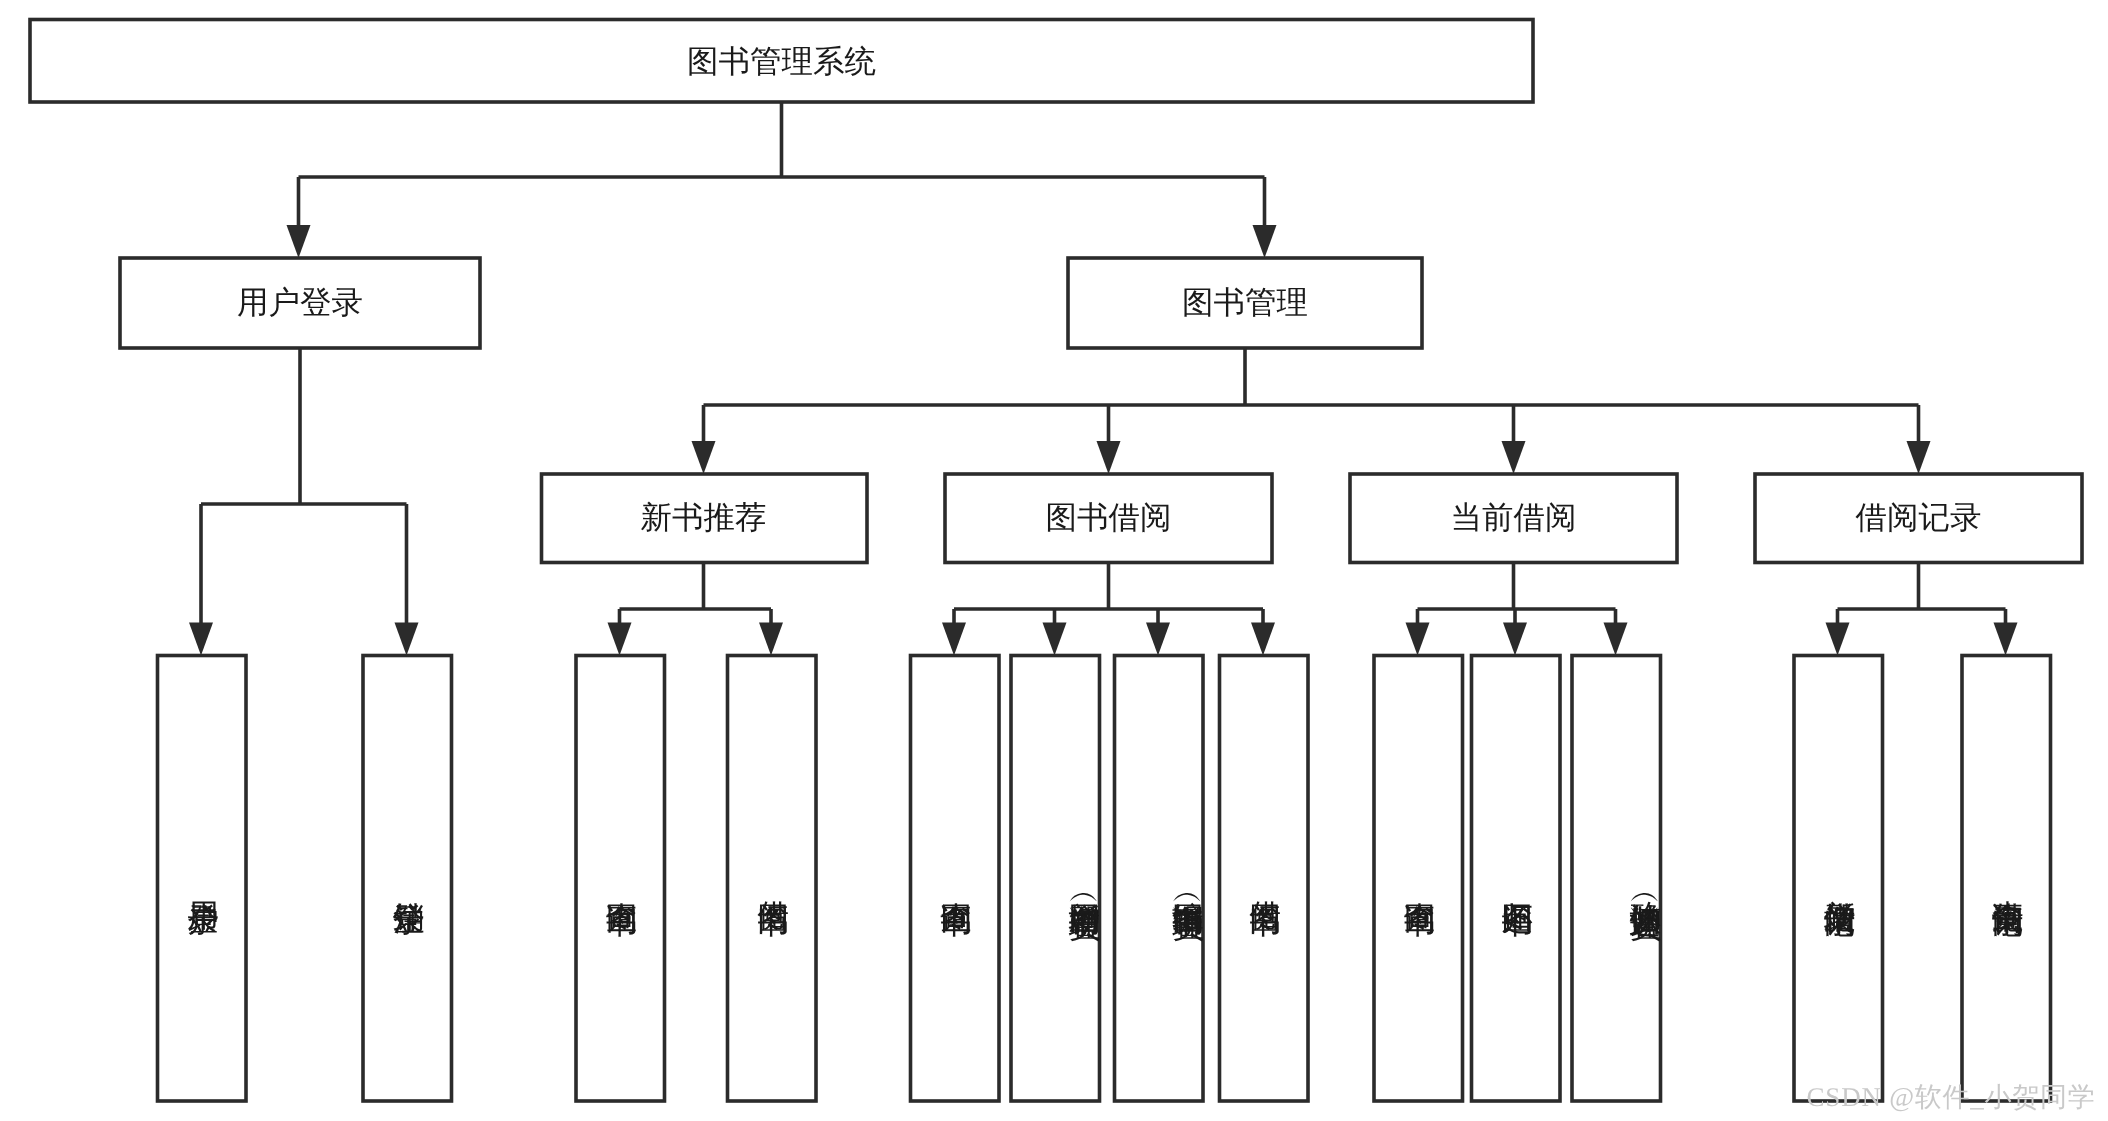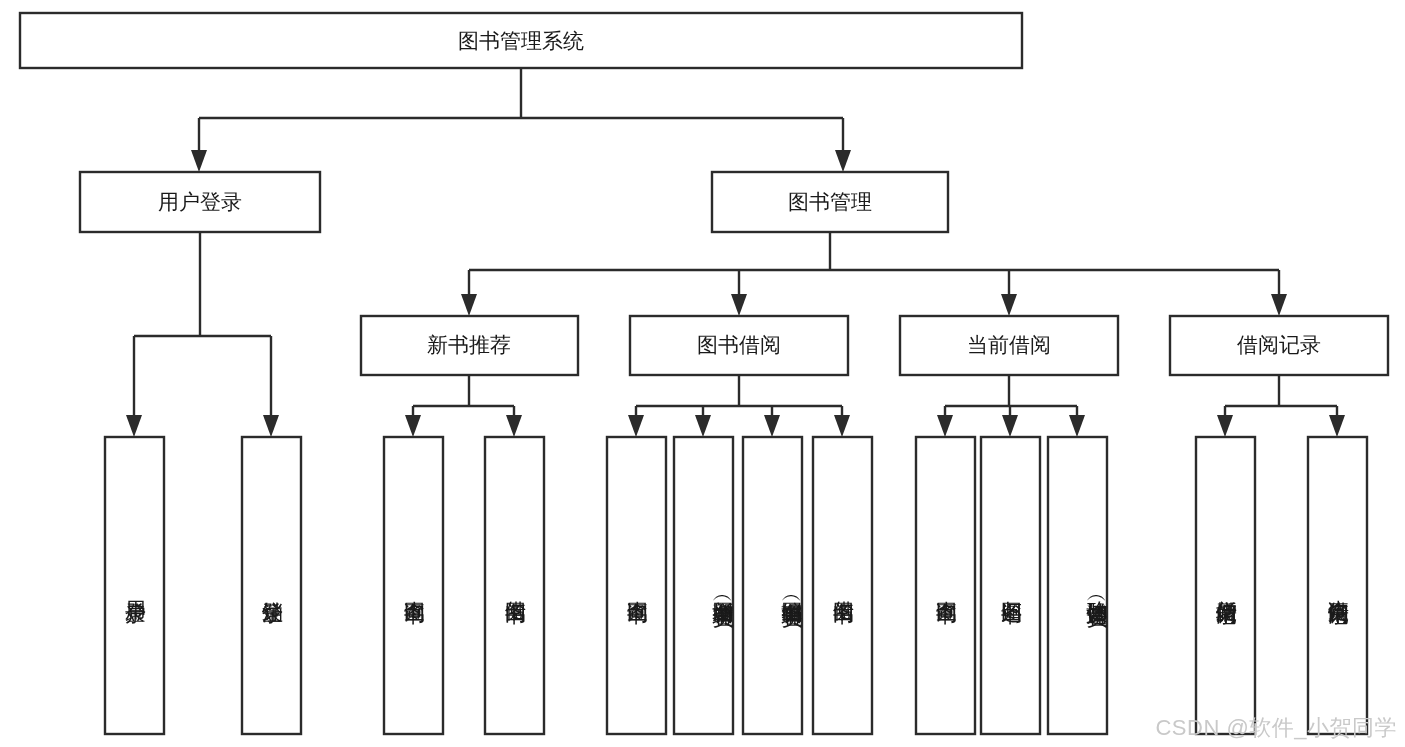--- a/index.html
+++ b/index.html
@@ -64,22 +64,22 @@
     white-space: nowrap;
     pointer-events: none;
   }
   .vlabel-mid {
     align-items: center;
   }
   .watermark {
     position: absolute;
     right: 8px;
     bottom: 4px;
-    font-family: Liberation Sans, sans-serif;
-    font-size: 22px;
+    font-family: Liberation Serif, serif;
+    font-size: 18px;
     color: #c9c9c9;
     white-space: nowrap;
     letter-spacing: 0.5px;
     text-align: center;
   }
 </style>
 </head>
 <body>
 
 <div id="diagram-root">

